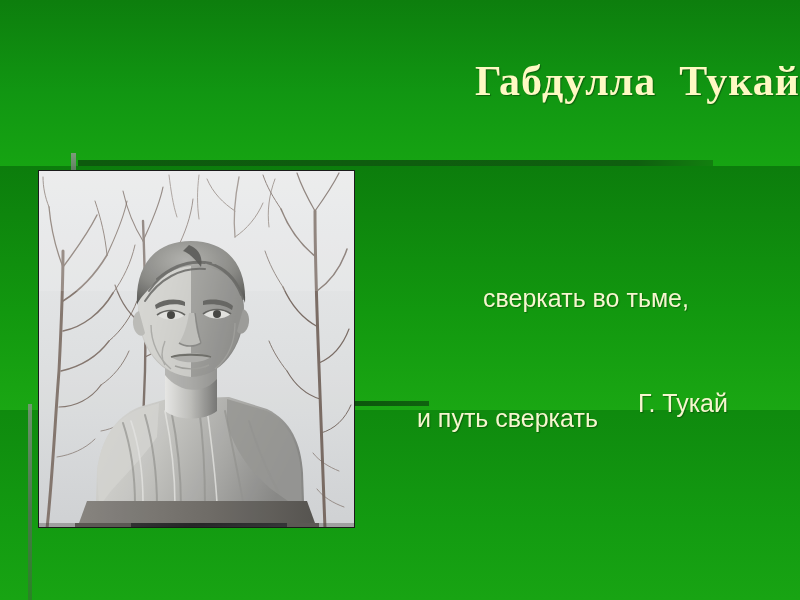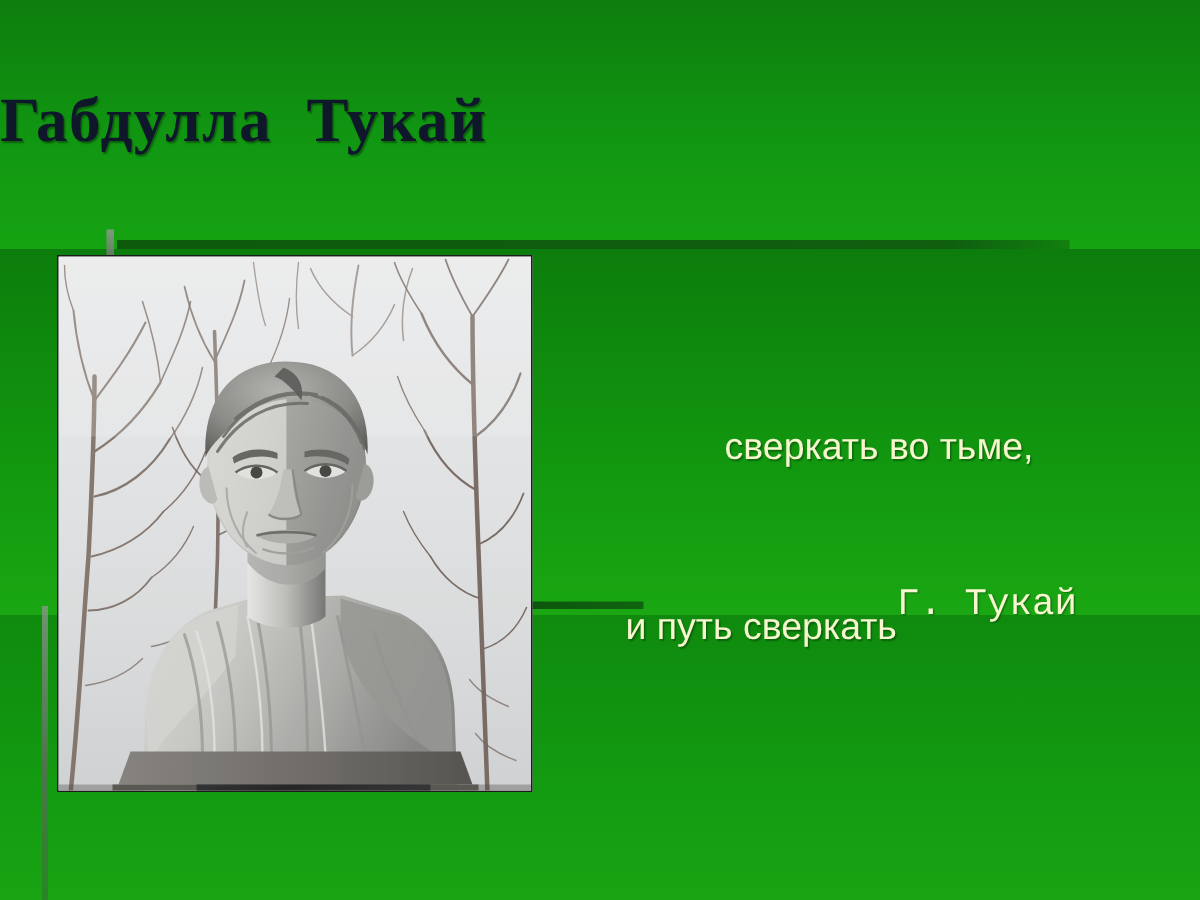--- a/index.html
+++ b/index.html
@@ -75,26 +75,26 @@
     background: linear-gradient(to bottom, #8d988d 0%, #5d6a5d 55%, #2e7a2a 100%);
     opacity: .75;
   }
 
   
   .title {
     position: absolute;
     left: 0;
     top: 57px;
     width: 800px;
-    text-align: left;
+    text-align: right;
     font-family: "Liberation Serif", "DejaVu Serif", serif;
     font-weight: bold;
     font-size: 42px;
     letter-spacing: 1px;
-    color: #0f172a;
+    color: #fef9c3;
     text-shadow: 1px 1px 1px rgba(0,0,0,.35);
     white-space: pre;
   }
 
   
   .photo-frame {
     position: absolute;
     left: 38px;
     top: 170px;
     width: 317px;
@@ -122,30 +122,29 @@
     text-shadow: 1px 1px 1px rgba(0,0,0,.30);
     white-space: pre;
   }
   .quote-line { display: block; }
   .quote-line.l1 { padding-left: 14px; }
   .quote-line.l2 { padding-left: 6px; text-align: center; }
   .quote-line.l3 { padding-left: 12px; }
 
   .attribution {
     position: absolute;
-    left: 388px;
+    left: 398px;
     top: 386px;
     width: 330px;
     text-align: right;
     color: #f6f6cf;
     font-size: 25px;
     line-height: 34px;
     text-shadow: 1px 1px 1px rgba(0,0,0,.30);
     white-space: pre;
-    font-family: Liberation Mono, monospace;
   }
 </style>
 </head>
 <body>
 
 <div id="slide">
 
   <div class="bg-band bg-band-1"></div>
   <div class="bg-band bg-band-2"></div>
   <div class="bg-band bg-band-3"></div>

